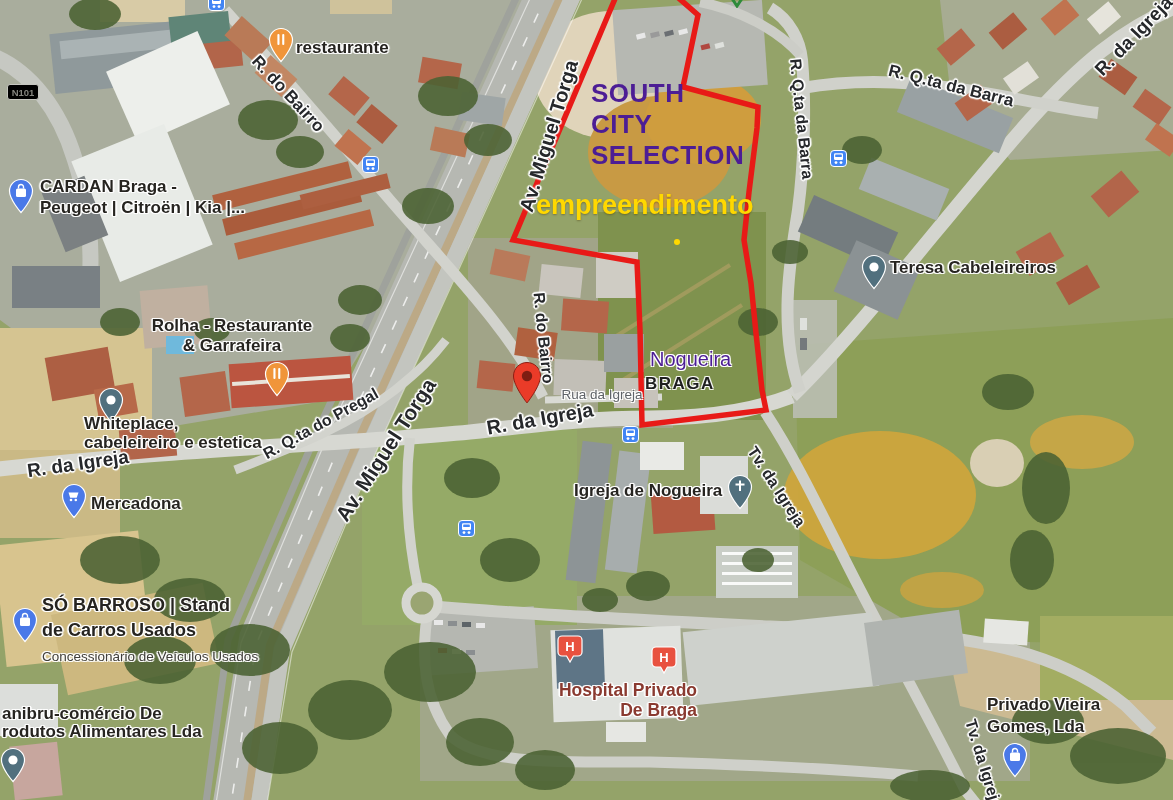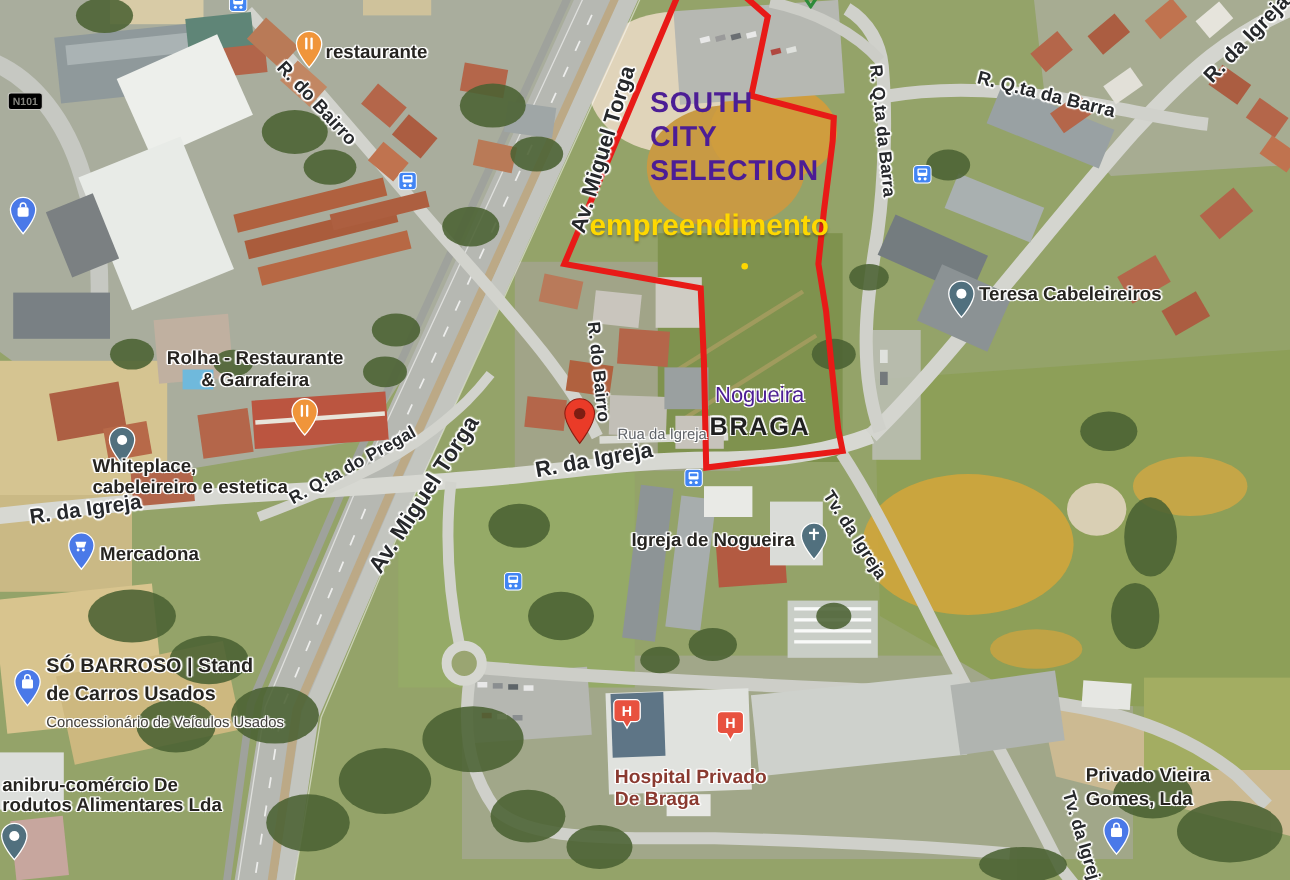--- a/index.html
+++ b/index.html
@@ -16,24 +16,24 @@
     -2px 0 1px rgba(255,255,255,.75),2px 0 1px rgba(255,255,255,.75),
     0 -2px 1px rgba(255,255,255,.75),0 2px 1px rgba(255,255,255,.75);}
   .street-minor{font-size:13.5px;font-weight:400;color:#5f6368;
     text-shadow:-1px -1px 0 #fff,1px -1px 0 #fff,-1px 1px 0 #fff,1px 1px 0 #fff;}
   .poi{font-size:17px;font-weight:700;color:#262420;
     text-shadow:-1px -1px 0 rgba(255,255,255,.95),1px -1px 0 rgba(255,255,255,.95),
     -1px 1px 0 rgba(255,255,255,.95),1px 1px 0 rgba(255,255,255,.95),
     -2px 0 1px rgba(255,255,255,.7),2px 0 1px rgba(255,255,255,.7);}
   .poi span{display:block;}
   .poi .sub{font-size:13.5px;font-weight:400;color:#403e3a;margin-top:1px;}
-  .hospital-lbl{color:#8a3a30;text-align:left;font-size:17.5px;margin-top:16px;}
+  .hospital-lbl{color:#8a3a30;text-align:right;font-size:17.5px;}
   .locality{font-size:20px;font-weight:400;color:#4c1d95;
     text-shadow:-1px -1px 0 #fff,1px -1px 0 #fff,-1px 1px 0 #fff,1px 1px 0 #fff;}
-  .city{font-size:23px;font-weight:700;letter-spacing:1.5px;color:#1f1f1f;
+  .city{font-size:17px;font-weight:700;letter-spacing:1.5px;color:#1f1f1f;
     text-shadow:-1px -1px 0 rgba(255,255,255,.85),1px -1px 0 rgba(255,255,255,.85),
     -1px 1px 0 rgba(255,255,255,.85),1px 1px 0 rgba(255,255,255,.85);}
   .annot-title{font-size:26px;font-weight:800;letter-spacing:.5px;color:#4c1d95;line-height:31px;}
   .annot-title span{display:block;}
   .annot-sub{font-size:27px;font-weight:700;color:#ffd800;
     text-shadow:0 1px 2px rgba(70,50,0,.4);}
   .badge{position:absolute;z-index:45;width:30px;height:14px;background:#000000;
     border:1px solid #c6c6c0;border-radius:3px;color:#85857f;font-size:9.5px;
     font-weight:700;display:flex;align-items:center;justify-content:center;}
   .dot{position:absolute;z-index:45;width:6px;height:6px;border-radius:50%;background:#ffd800;}
@@ -365,20 +365,24 @@
   <div class="lbl street ctr" style="left:78px;top:464px;transform:translate(-50%,-50%) rotate(-8deg);font-size:19px;z-index:48;">R. da Igreja</div>
   <div class="lbl street ctr" style="left:1134px;top:36px;transform:translate(-50%,-50%) rotate(-46deg);font-size:19px;">R. da Igreja</div>
   <div class="lbl street ctr" style="left:801px;top:119px;transform:translate(-50%,-50%) rotate(84deg);font-size:16px;">R. Q.ta da Barra</div>
   <div class="lbl street ctr" style="left:951px;top:86px;transform:translate(-50%,-50%) rotate(14deg);">R. Q.ta da Barra</div>
   <div class="lbl street ctr" style="left:321px;top:424px;transform:translate(-50%,-50%) rotate(-29deg);font-size:16px;">R. Q.ta do Pregal</div>
   <div class="lbl street ctr" style="left:776px;top:487px;transform:translate(-50%,-50%) rotate(57deg);font-size:16px;">Tv. da Igreja</div>
   <div class="lbl street ctr" style="left:983px;top:764px;transform:translate(-50%,-50%) rotate(73deg);font-size:16px;">Tv. da Igreja</div>
   <div class="lbl street-minor ctr" style="left:602px;top:395px;position:absolute;z-index:50;">Rua da Igreja</div>
 
   <div class="lbl poi" style="left:296px;top:38px;">restaurante</div>
+  <div class="lbl poi" style="left:40px;top:176px;line-height:21px;">
+    <span>CARDAN Braga -</span>
+    <span>Peugeot | Citroën | Kia |...</span>
+  </div>
   <div class="lbl poi ctr" style="left:232px;top:336px;text-align:center;line-height:20px;">
     <span>Rolha - Restaurante</span>
     <span>&amp; Garrafeira</span>
   </div>
   <div class="lbl poi" style="left:84px;top:414px;line-height:19px;">
     <span>Whiteplace,</span>
     <span>cabeleireiro e estetica</span>
   </div>
   <div class="lbl poi" style="left:91px;top:494px;">Mercadona</div>
   <div class="lbl poi" style="left:890px;top:258px;">Teresa Cabeleireiros</div>

